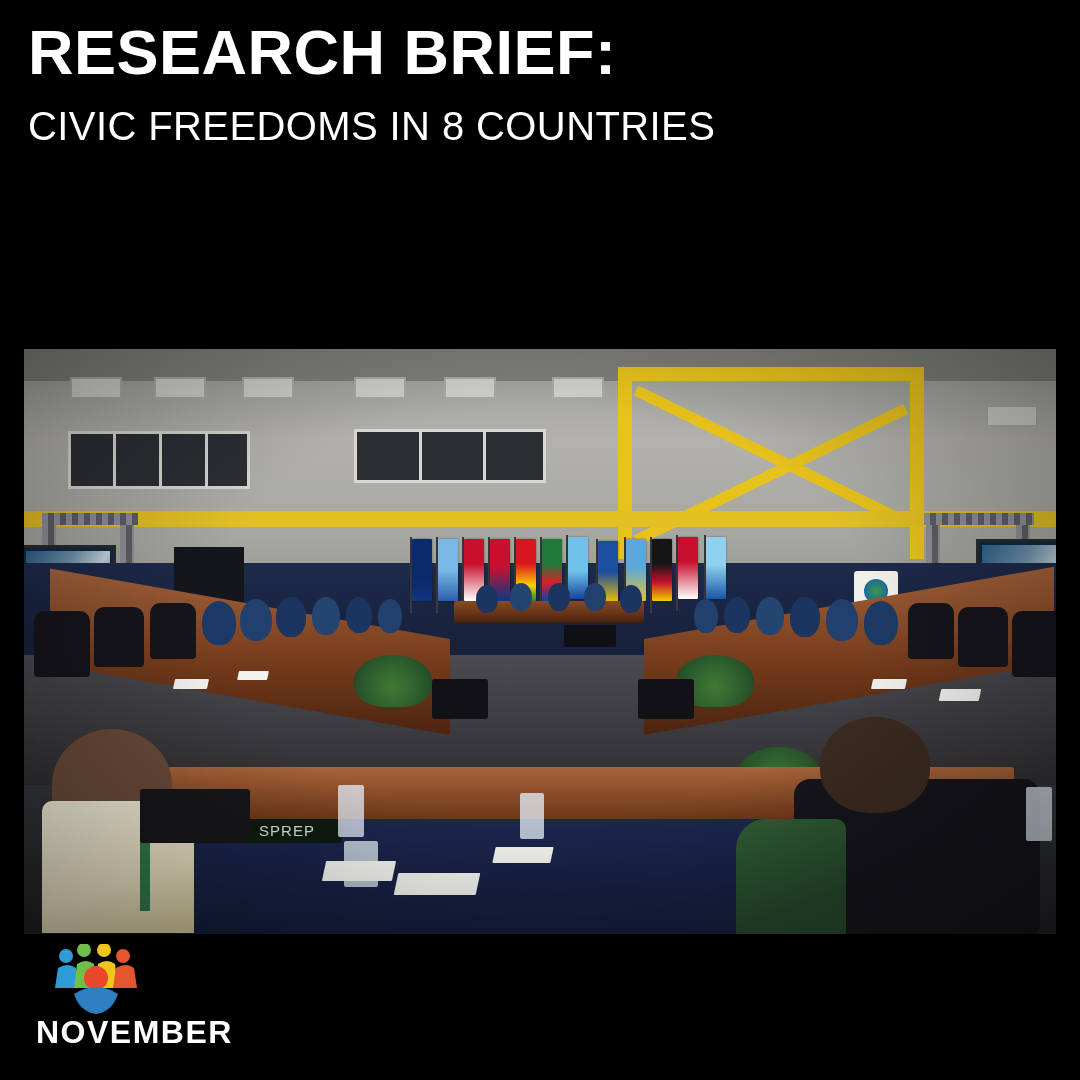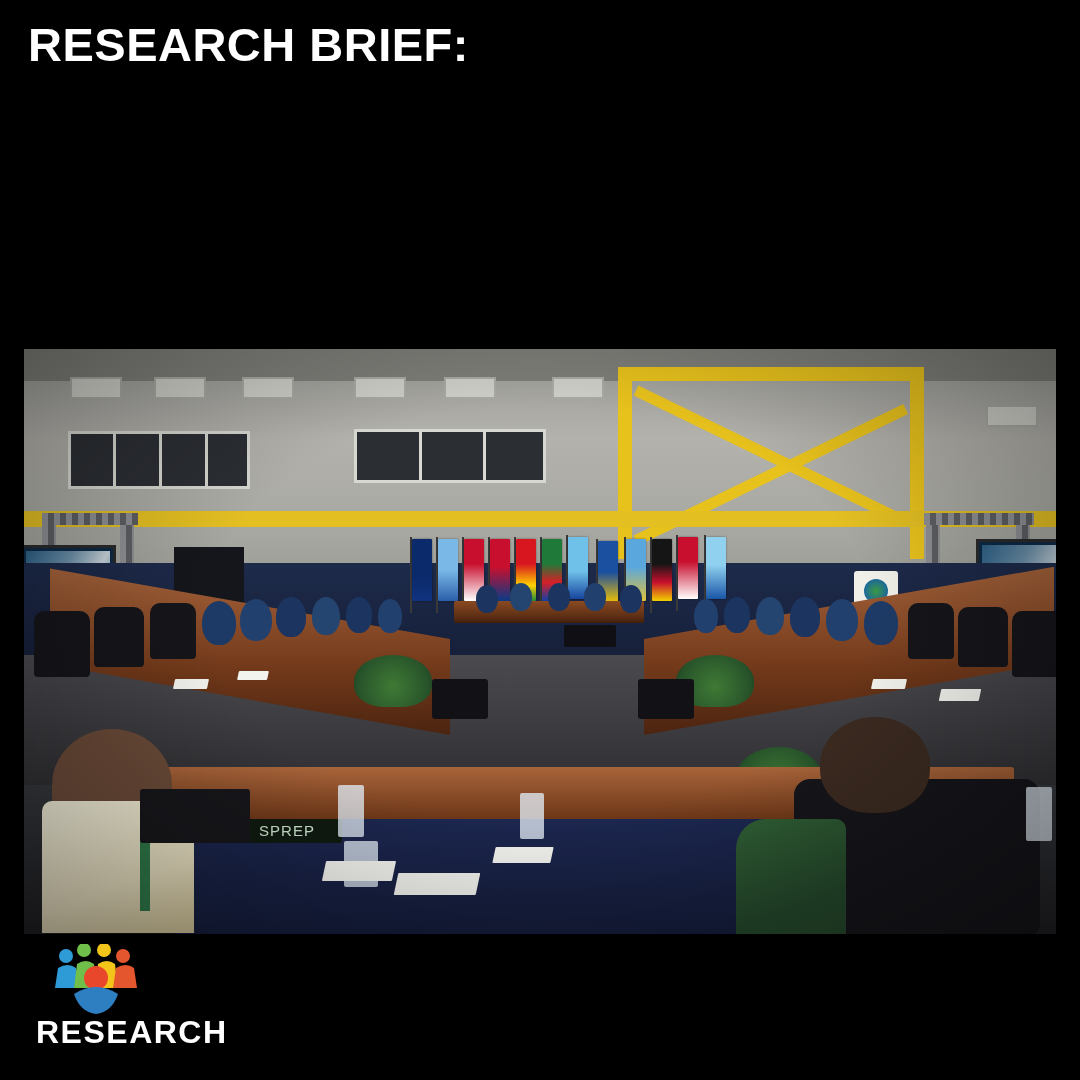--- a/index.html
+++ b/index.html
@@ -15,21 +15,21 @@
     background: #000000;
   }
 
   
   .header {
     position: absolute;
     left: 28px; top: 22px;
     width: 1030px;
   }
   .title-line1 {
-    font-size: 47px;
+    font-size: 63px;
     line-height: 0.98;
     font-weight: bold;
     letter-spacing: 0.5px;
     color: #ffffff;
     text-transform: uppercase;
   }
   .title-line2 {
     font-size: 63px;
     line-height: 1.08;
     font-weight: bold;
@@ -209,20 +209,21 @@
   }
 </style>
 </head>
 <body>
 
 <div class="poster">
 
   <div class="header">
     <div class="title-line1">RESEARCH BRIEF:</div>
     <div class="subtitle">
+      <span class="sub-row">CIVIC FREEDOMS IN 8 COUNTRIES</span>
     </div>
   </div>
 
   <div class="photo-wrap">
     <div class="photo">
 
       <div class="wall"></div>
       <div class="wall-upper-band"></div>
 
       <div class="vent" style="left:46px; top:28px;"></div>
@@ -381,18 +382,18 @@
         <circle cx="40" cy="6" r="7" fill="#6fbf4a"></circle>
         <circle cx="60" cy="6" r="7" fill="#f3c41a"></circle>
         <circle cx="79" cy="12" r="7" fill="#e4572e"></circle>
         <path d="M14 24 q10 -6 18 0 l3 20 -24 0 z" fill="#2e9bd6"></path>
         <path d="M33 20 q9 -6 17 0 l3 24 -23 0 z" fill="#6fbf4a"></path>
         <path d="M54 20 q9 -6 17 0 l3 24 -23 0 z" fill="#f3c41a"></path>
         <path d="M72 24 q10 -6 18 0 l3 20 -24 0 z" fill="#e4572e"></path>
         <circle cx="52" cy="34" r="12" fill="#e8472b"></circle>
         <path d="M30 50 q22 -14 44 0 q-6 18 -22 20 q-16 -2 -22 -20 z" fill="#2e7fc1"></path>
       </svg>
-      <div class="logo-text">RESEARCH</div>
+      <div class="logo-text">NOVEMBER</div>
     </div>
 
   </div>
 
 </div>
 
 </body></html>

